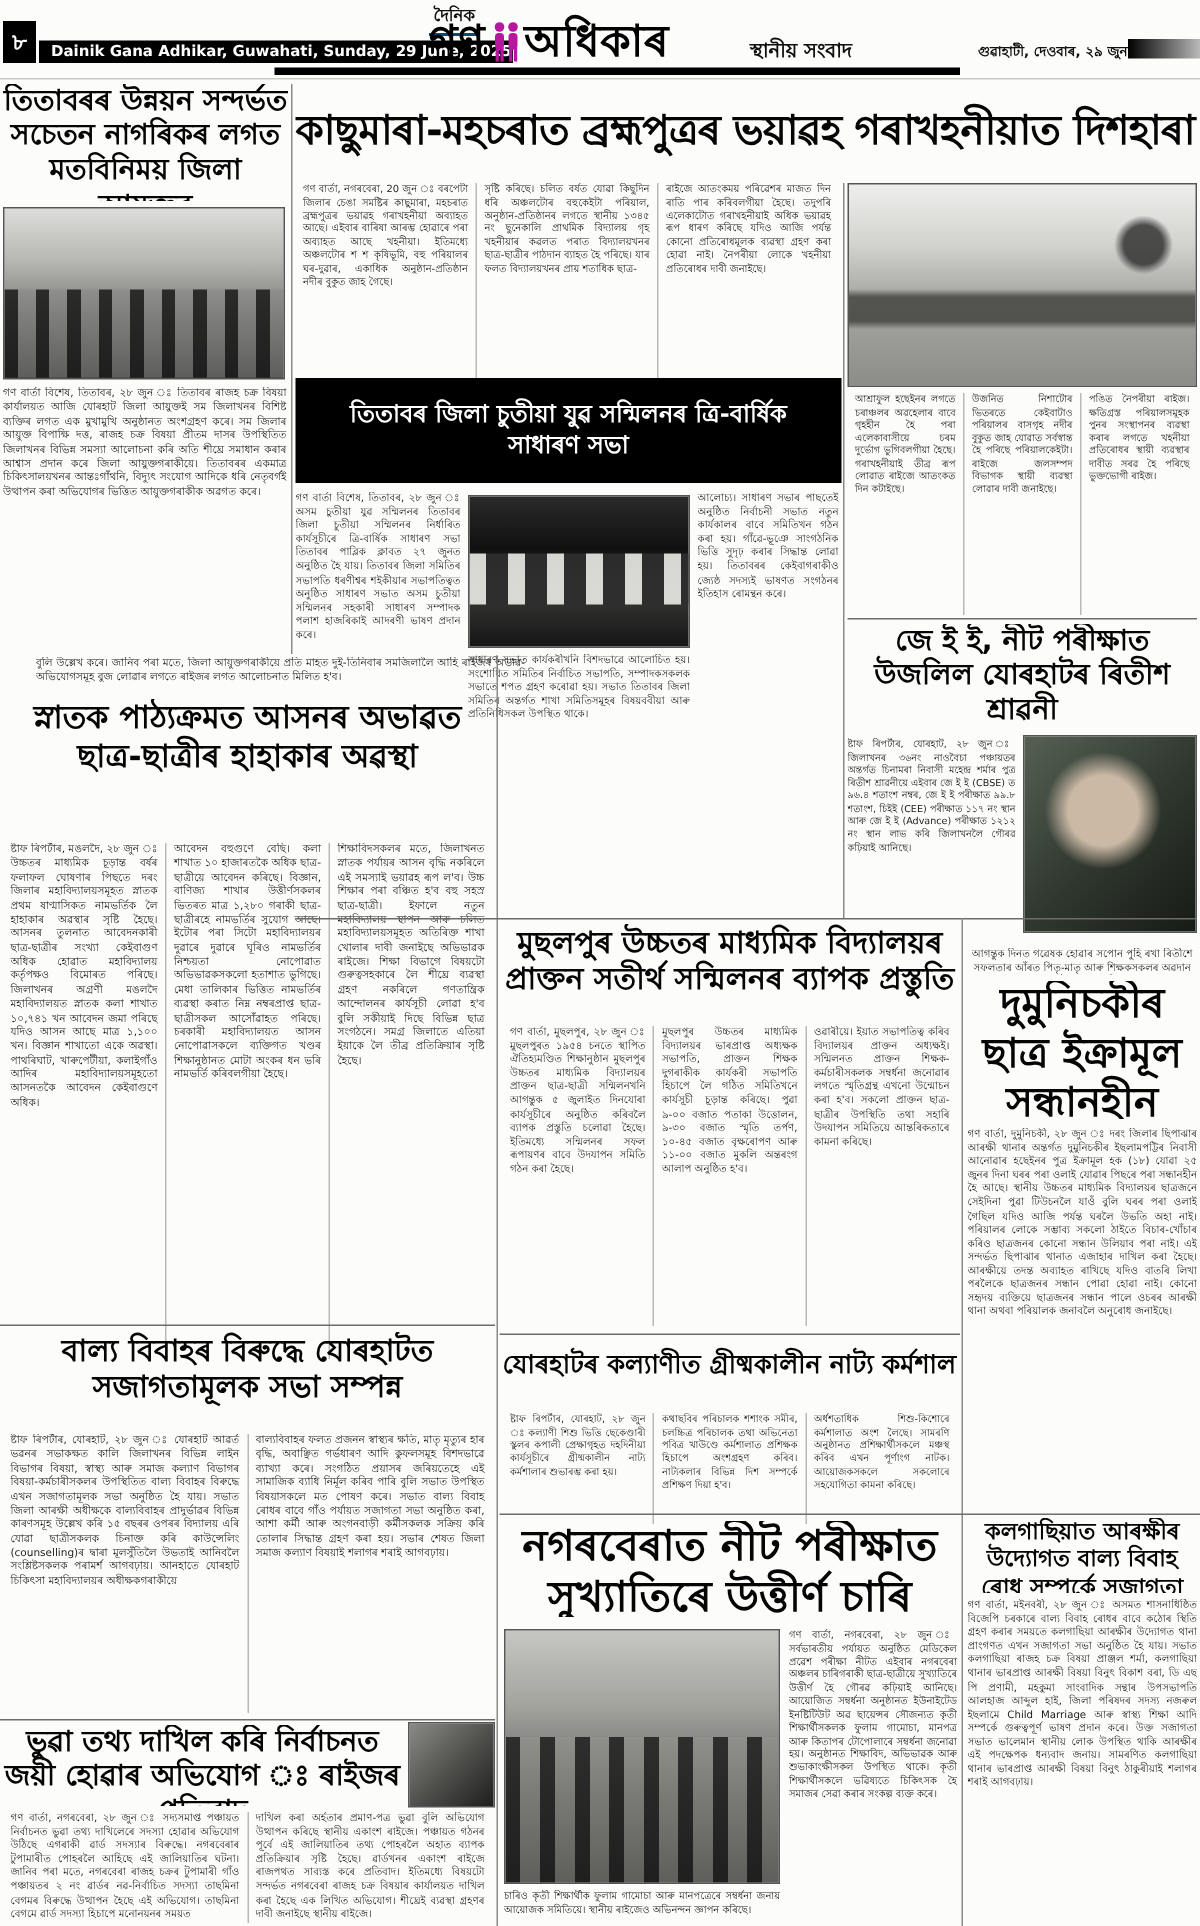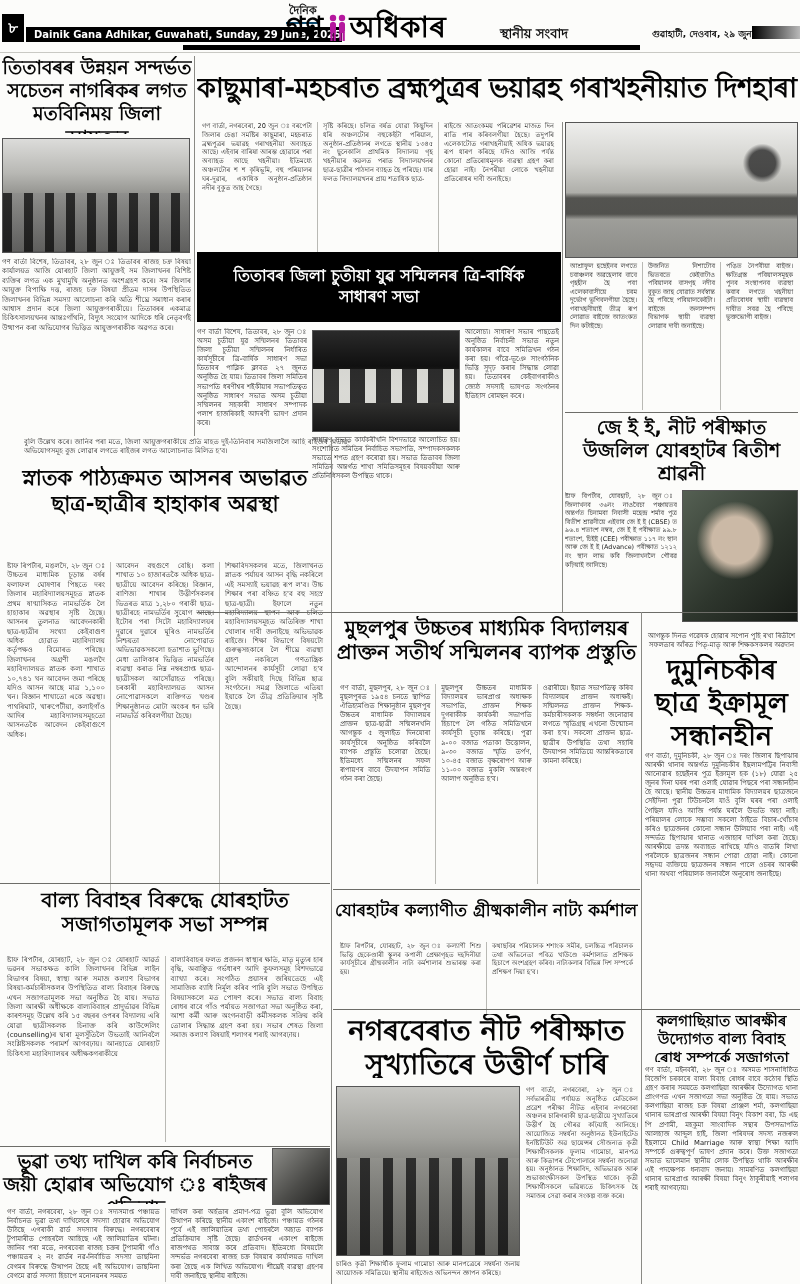--- a/index.html
+++ b/index.html
@@ -134,20 +134,21 @@
   <div class="abs cols" style="left:2px;top:956px;width:326px;height:186px;font-size:7px;">
     <div class="col">ষ্টাফ ৰিপৰ্টাৰ, যোৰহাট, ২৮ জুন ঃ যোৰহাট আৱৰ্ত ভৱনৰ সভাকক্ষত কালি জিলাখনৰ বিভিন্ন লাইন বিভাগৰ বিষয়া, স্বাস্থ্য আৰু সমাজ কল্যাণ বিভাগৰ বিষয়া-কৰ্মচাৰীসকলৰ উপস্থিতিত বাল্য বিবাহৰ বিৰুদ্ধে এখন সজাগতামূলক সভা অনুষ্ঠিত হৈ যায়। সভাত জিলা আৰক্ষী অধীক্ষকে বাল্যবিবাহৰ প্ৰাদুৰ্ভাৱৰ বিভিন্ন কাৰণসমূহ উল্লেখ কৰি ১৫ বছৰৰ ওপৰৰ বিদ্যালয় এৰি যোৱা ছাত্ৰীসকলক চিনাক্ত কৰি কাউন্সেলিং (counselling)ৰ দ্বাৰা মূলসুঁতিলৈ উভতাই আনিবলৈ সংশ্লিষ্টসকলক পৰামৰ্শ আগবঢ়ায়। আনহাতে যোৰহাট চিকিৎসা মহাবিদ্যালয়ৰ অধীক্ষকগৰাকীয়ে</div>
     <div class="col">বাল্যবিবাহৰ ফলত প্ৰজনন স্বাস্থ্যৰ ক্ষতি, মাতৃ মৃত্যুৰ হাৰ বৃদ্ধি, অবাঞ্ছিত গৰ্ভধাৰণ আদি কুফলসমূহ বিশদভাৱে ব্যাখ্যা কৰে। সংগঠিত প্ৰয়াসৰ জৰিয়তেহে এই সামাজিক ব্যাধি নিৰ্মূল কৰিব পাৰি বুলি সভাত উপস্থিত বিষয়াসকলে মত পোষণ কৰে। সভাত বাল্য বিবাহ ৰোধৰ বাবে গাঁও পৰ্যায়ত সজাগতা সভা অনুষ্ঠিত কৰা, আশা কৰ্মী আৰু অংগনবাড়ী কৰ্মীসকলক সক্ৰিয় কৰি তোলাৰ সিদ্ধান্ত গ্ৰহণ কৰা হয়। সভাৰ শেষত জিলা সমাজ কল্যাণ বিষয়াই শলাগৰ শৰাই আগবঢ়ায়।</div>
   </div>
 
   <div class="hrule" style="left:333px;top:889px;width:307px;"></div>
   <div class="abs hl" style="left:335px;top:894px;width:303px;height:32px;font-size:17px;line-height:32px;white-space:nowrap;">যোৰহাটৰ কল্যাণীত গ্ৰীষ্মকালীন নাট্য কৰ্মশালা</div>
   <div class="abs cols" style="left:335px;top:932px;width:303px;height:74px;font-size:6.5px;margin-top:10px;">
     <div class="col">ষ্টাফ ৰিপৰ্টাৰ, যোৰহাট, ২৮ জুন ঃ কল্যাণী শিশু ভিত্তি ছেকেণ্ডাৰী স্কুলৰ কপালী প্ৰেক্ষাগৃহত দহদিনীয়া কাৰ্যসূচীৰে গ্ৰীষ্মকালীন নাট্য কৰ্মশালাৰ শুভাৰম্ভ কৰা হয়।</div>
     <div class="col">কথাছবিৰ পৰিচালক শশাংক সমীৰ, চলচ্চিত্ৰ পৰিচালক তথা অভিনেতা পবিত্ৰ খাউণ্ডে কৰ্মশালাত প্ৰশিক্ষক হিচাপে অংশগ্ৰহণ কৰিব। নাট্যকলাৰ বিভিন্ন দিশ সম্পৰ্কে প্ৰশিক্ষণ দিয়া হ'ব।</div>
+    <div class="col">অৰ্ধশতাধিক শিশু-কিশোৰে কৰ্মশালাত অংশ লৈছে। সামৰণি অনুষ্ঠানত প্ৰশিক্ষাৰ্থীসকলে মঞ্চস্থ কৰিব এখন পূৰ্ণাংগ নাটক। আয়োজকসকলে সকলোৰে সহযোগিতা কামনা কৰিছে।</div>
   </div>
 
   <div class="hrule" style="left:333px;top:1009px;width:467px;"></div>
   <div class="abs hl" style="left:335px;top:1014px;width:303px;height:64px;font-size:28px;">নগৰবেৰাত নীট পৰীক্ষাত সুখ্যাতিৰে উত্তীৰ্ণ চাৰি ছাত্ৰ-ছাত্ৰীক সম্বৰ্ধনা</div>
   <div class="abs photo ph-felic" style="left:336px;top:1086px;width:184px;height:170px;"></div>
   <div class="abs body-txt" style="left:526px;top:1086px;width:112px;height:196px;font-size:6.6px;">গণ বাৰ্তা, নগৰবেৰা, ২৮ জুন ঃ সৰ্বভাৰতীয় পৰ্যায়ত অনুষ্ঠিত মেডিকেল প্ৰৱেশ পৰীক্ষা নীটত এইবাৰ নগৰবেৰা অঞ্চলৰ চাৰিগৰাকী ছাত্ৰ-ছাত্ৰীয়ে সুখ্যাতিৰে উত্তীৰ্ণ হৈ গৌৰৱ কঢ়িয়াই আনিছে। আয়োজিত সম্বৰ্ধনা অনুষ্ঠানত ইউনাইটেড ইনষ্টিটিউট অৱ ছায়েন্সৰ সৌজন্যত কৃতী শিক্ষাৰ্থীসকলক ফুলাম গামোচা, মানপত্ৰ আৰু কিতাপৰ টোপোলাৰে সম্বৰ্ধনা জনোৱা হয়। অনুষ্ঠানত শিক্ষাবিদ, অভিভাৱক আৰু শুভাকাংক্ষীসকল উপস্থিত থাকে। কৃতী শিক্ষাৰ্থীসকলে ভৱিষ্যতে চিকিৎসক হৈ সমাজৰ সেৱা কৰাৰ সংকল্প ব্যক্ত কৰে।</div>
   <div class="abs body-txt" style="left:336px;top:1260px;width:184px;height:22px;font-size:6.6px;">চাৰিও কৃতী শিক্ষাৰ্থীক ফুলাম গামোচা আৰু মানপত্ৰেৰে সম্বৰ্ধনা জনায় আয়োজক সমিতিয়ে। স্থানীয় ৰাইজেও অভিনন্দন জ্ঞাপন কৰিছে।</div>
 
   <div class="abs hl" style="left:645px;top:1012px;width:153px;height:50px;font-size:15px;">কলগাছিয়াত আৰক্ষীৰ উদ্যোগত বাল্য বিবাহ ৰোধ সম্পৰ্কে সজাগতা সভা</div>
   <div class="abs body-txt" style="left:645px;top:1066px;width:153px;height:216px;font-size:6.8px;">গণ বাৰ্তা, মইনবৰী, ২৮ জুন ঃ অসমত শাসনাধিষ্ঠিত বিজেপি চৰকাৰে বাল্য বিবাহ ৰোধৰ বাবে কঠোৰ স্থিতি গ্ৰহণ কৰাৰ সময়তে কলগাছিয়া আৰক্ষীৰ উদ্যোগত থানা প্ৰাংগণত এখন সজাগতা সভা অনুষ্ঠিত হৈ যায়। সভাত কলগাছিয়া ৰাজহ চক্ৰ বিষয়া প্ৰাঞ্জল শৰ্মা, কলগাছিয়া থানাৰ ভাৰপ্ৰাপ্ত আৰক্ষী বিষয়া বিনুৎ বিকাশ বৰা, ডি এছ পি প্ৰণামী, মহকুমা সাংবাদিক সন্থাৰ উপসভাপতি আলহাজ আব্দুল হাই, জিলা পৰিষদৰ সদস্য নজৰুল ইছলামে Child Marriage আৰু স্বাস্থ্য শিক্ষা আদি সম্পৰ্কে গুৰুত্বপূৰ্ণ ভাষণ প্ৰদান কৰে। উক্ত সজাগতা সভাত ভালেমান স্থানীয় লোক উপস্থিত থাকি আৰক্ষীৰ এই পদক্ষেপক ধন্যবাদ জনায়। সামৰণিত কলগাছিয়া থানাৰ ভাৰপ্ৰাপ্ত আৰক্ষী বিষয়া বিনুৎ ঠাকুৰীয়াই শলাগৰ শৰাই আগবঢ়ায়।</div>

